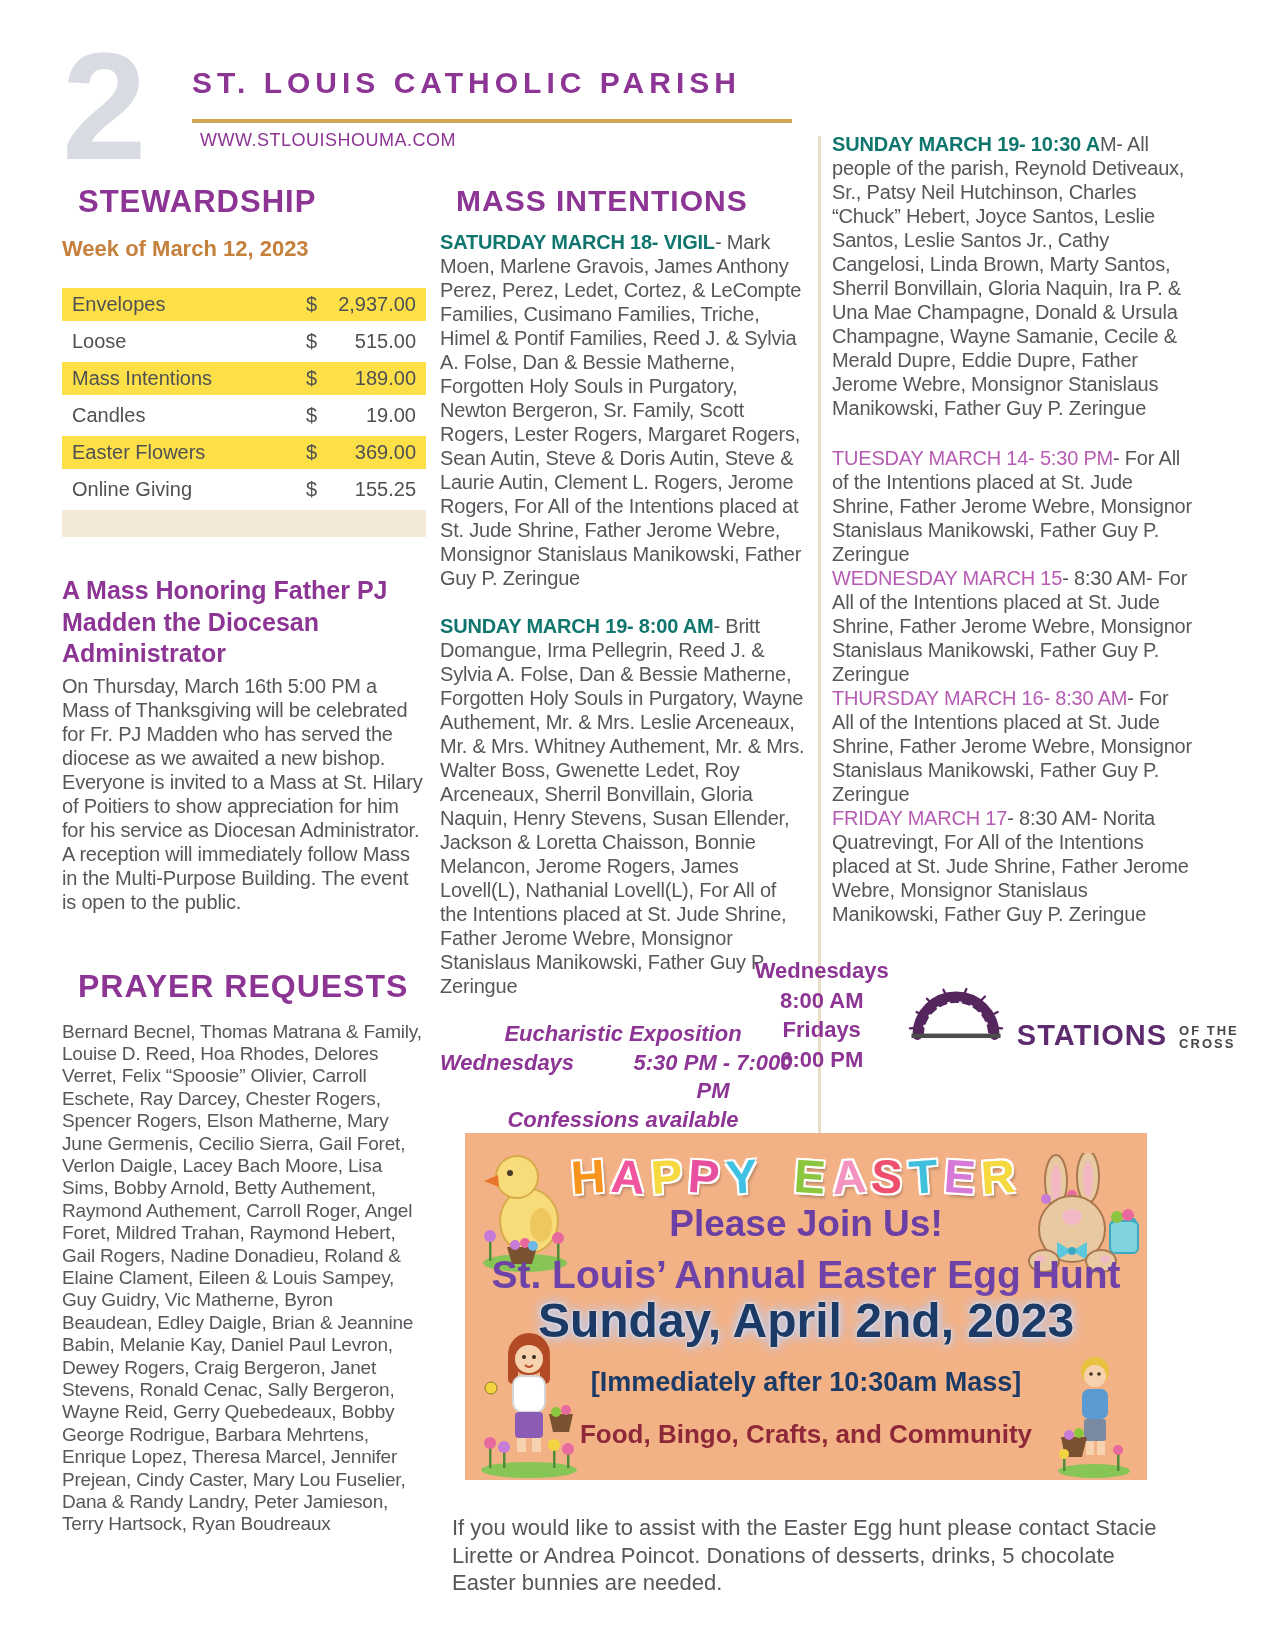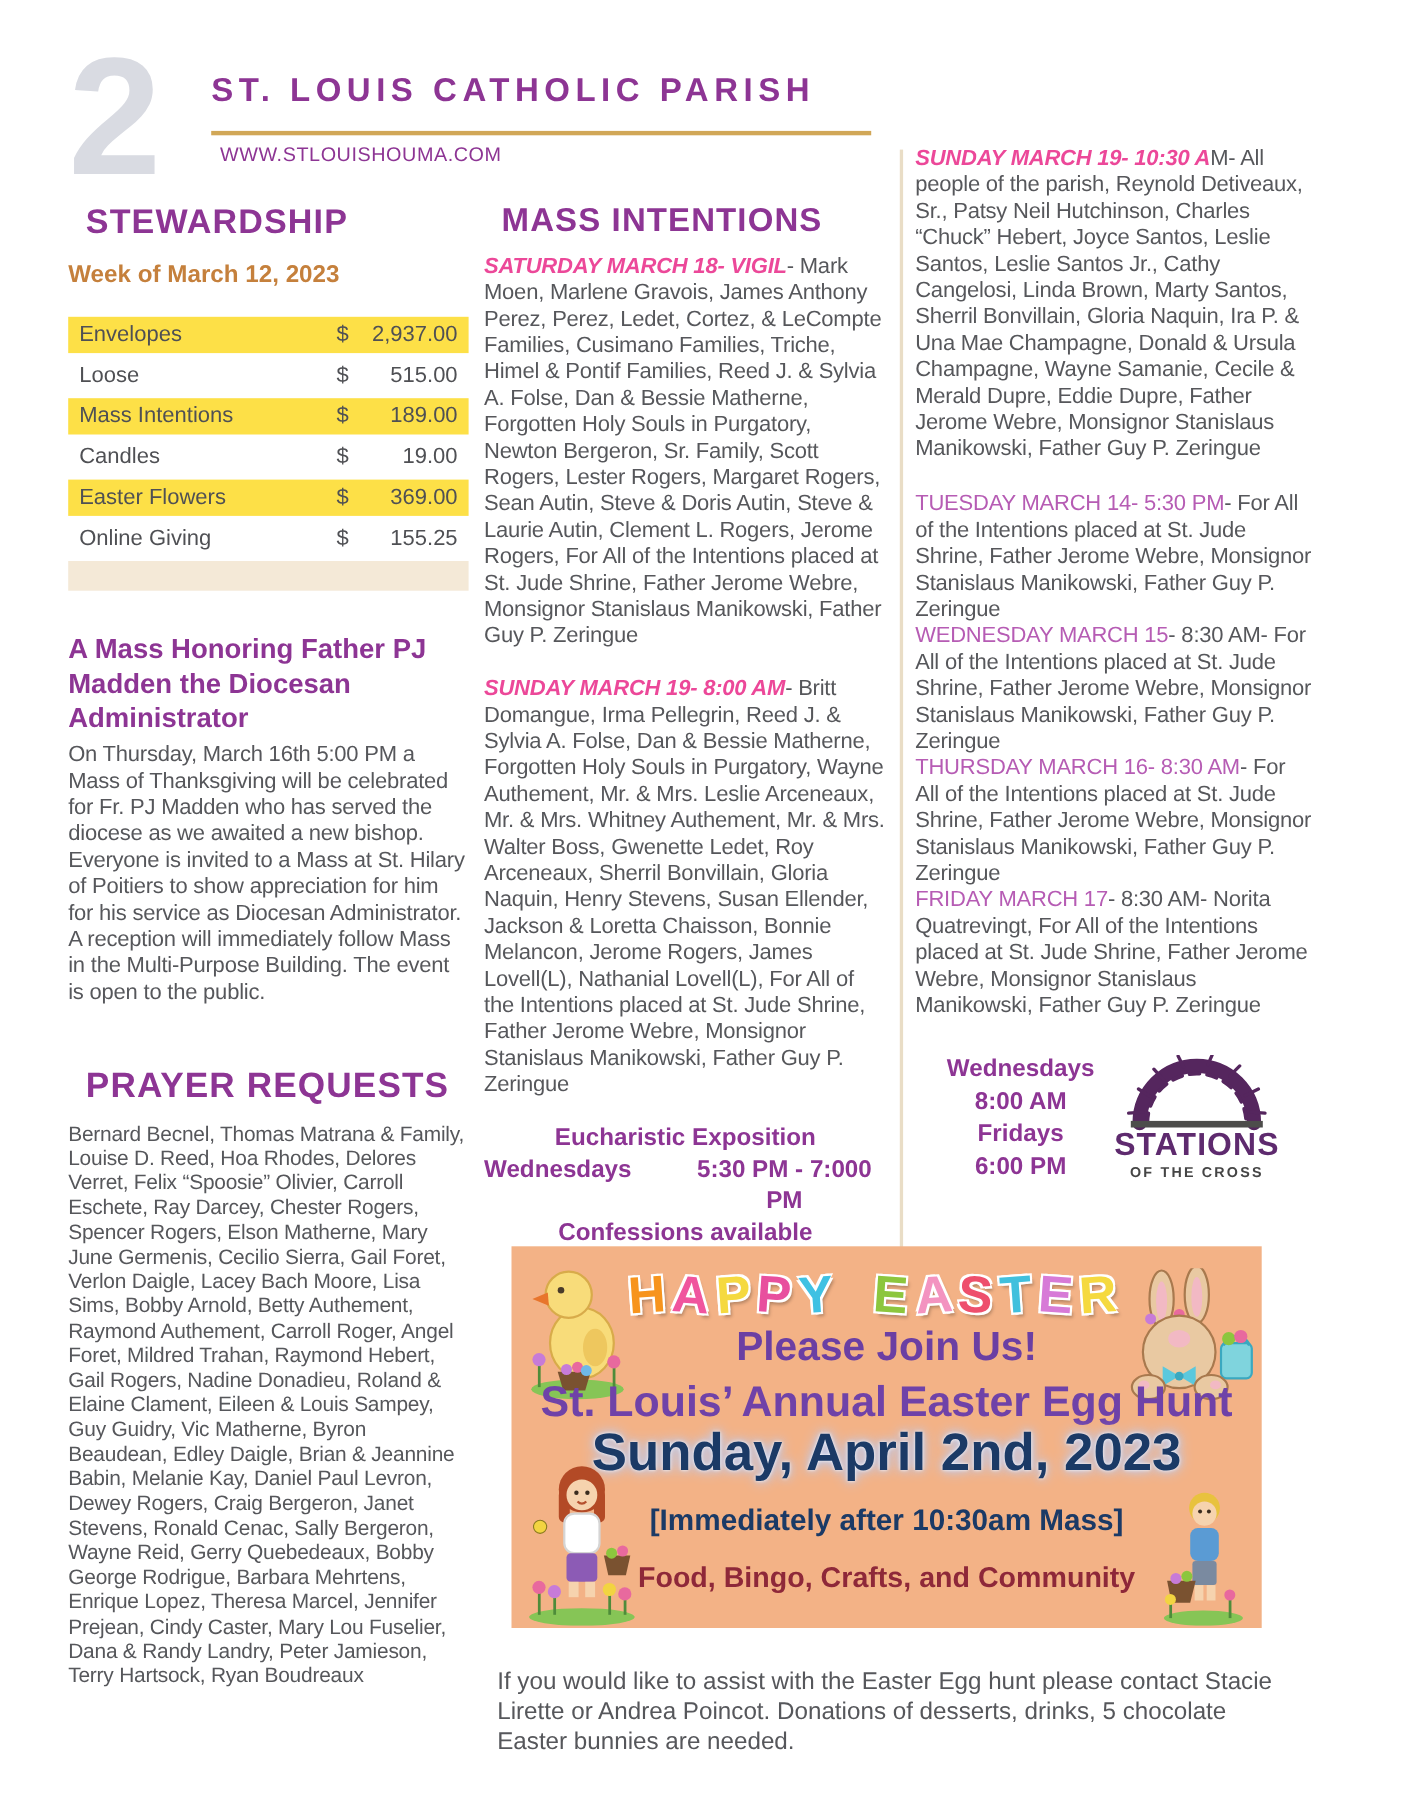--- a/index.html
+++ b/index.html
@@ -19,35 +19,35 @@
   .h-purple{color:#8d3594;font-weight:700;letter-spacing:1px;margin:16px;}
   .h-main{font-size:31px;}
   .week{font-size:22px;font-weight:700;color:#c5803c;margin:10px 0 26px 0;}
   
   .stew-row{display:flex;align-items:center;height:33px;margin-bottom:4px;padding:0 10px;font-size:20px;color:#4f5054;}
   .stew-row.shade{background:#fde047;}
   .stew-val{margin-left:auto;display:flex;width:110px;justify-content:space-between;}
   .stew-empty{height:27px;background:#f4e9d7;margin-top:3px;}
   
   .para{font-size:20px;line-height:1.2;letter-spacing:-0.2px;color:#56575b;margin:0;}
-  .lead{color:#ec4899;font-weight:700;font-style:italic;}
+  .lead{color:#0f766e;font-weight:700;}
   .lead-light{color:#b65cb4;font-weight:400;}
   .mass-honor-h{font-size:25px;line-height:1.26;margin:38px 0 4px 0;letter-spacing:0;}
   .prayer-h{font-size:32px;margin-top:54px;}
   .prayer-list{font-size:19px;line-height:1.18;margin-top:16px;}
   
   .mi-h{font-size:30px;margin-bottom:12px;}
   .gap24{margin-top:24px;}
   .gap26{margin-top:26px;}
-  .expo{margin-top:22px;text-align:center;color:#8d3594;font-weight:700;font-size:22px;line-height:1.3;}
+  .expo{margin-top:22px;text-align:center;color:#8d3594;font-weight:700;font-size:22px;line-height:1.3;font-style:italic;}
   .expo-row{display:flex;justify-content:center;gap:46px;}
   
   .stations-wrap{margin-top:30px;display:flex;align-items:center;justify-content:center;gap:18px;}
   .stations-times{font-size:22px;font-weight:700;color:#8d3594;text-align:center;line-height:1.35;}
-  .stations-logo{display:flex;flex-direction:column;align-items:center;line-height:1;}
+  .stations-logo{display:flex;align-items:flex-end;line-height:1;gap:12px;}
   .stations-word{font-size:29px;font-weight:800;color:#5e2a6e;letter-spacing:1px;margin-top:-2px;}
   .stations-sub{font-size:13px;font-weight:700;color:#454545;letter-spacing:2px;margin-top:3px;}
   
   #banner{position:absolute;left:465px;top:1133px;width:682px;height:347px;background:#f3b286;overflow:hidden;}
   .letters{position:absolute;left:78px;right:104px;top:16px;text-align:center;font-size:47px;font-weight:800;white-space:nowrap;}
   .letters span{display:inline-block;margin:0 3px;
      text-shadow:-2px -2px 0 #fff,2px -2px 0 #fff,-2px 2px 0 #fff,2px 2px 0 #fff,3px 4px 3px rgba(0,0,0,.25);}
   .letters span:nth-child(odd){transform:rotate(-4deg);}
   .letters span:nth-child(even){transform:rotate(4deg);}
   .letters span:nth-child(1){color:#f7941d;}

